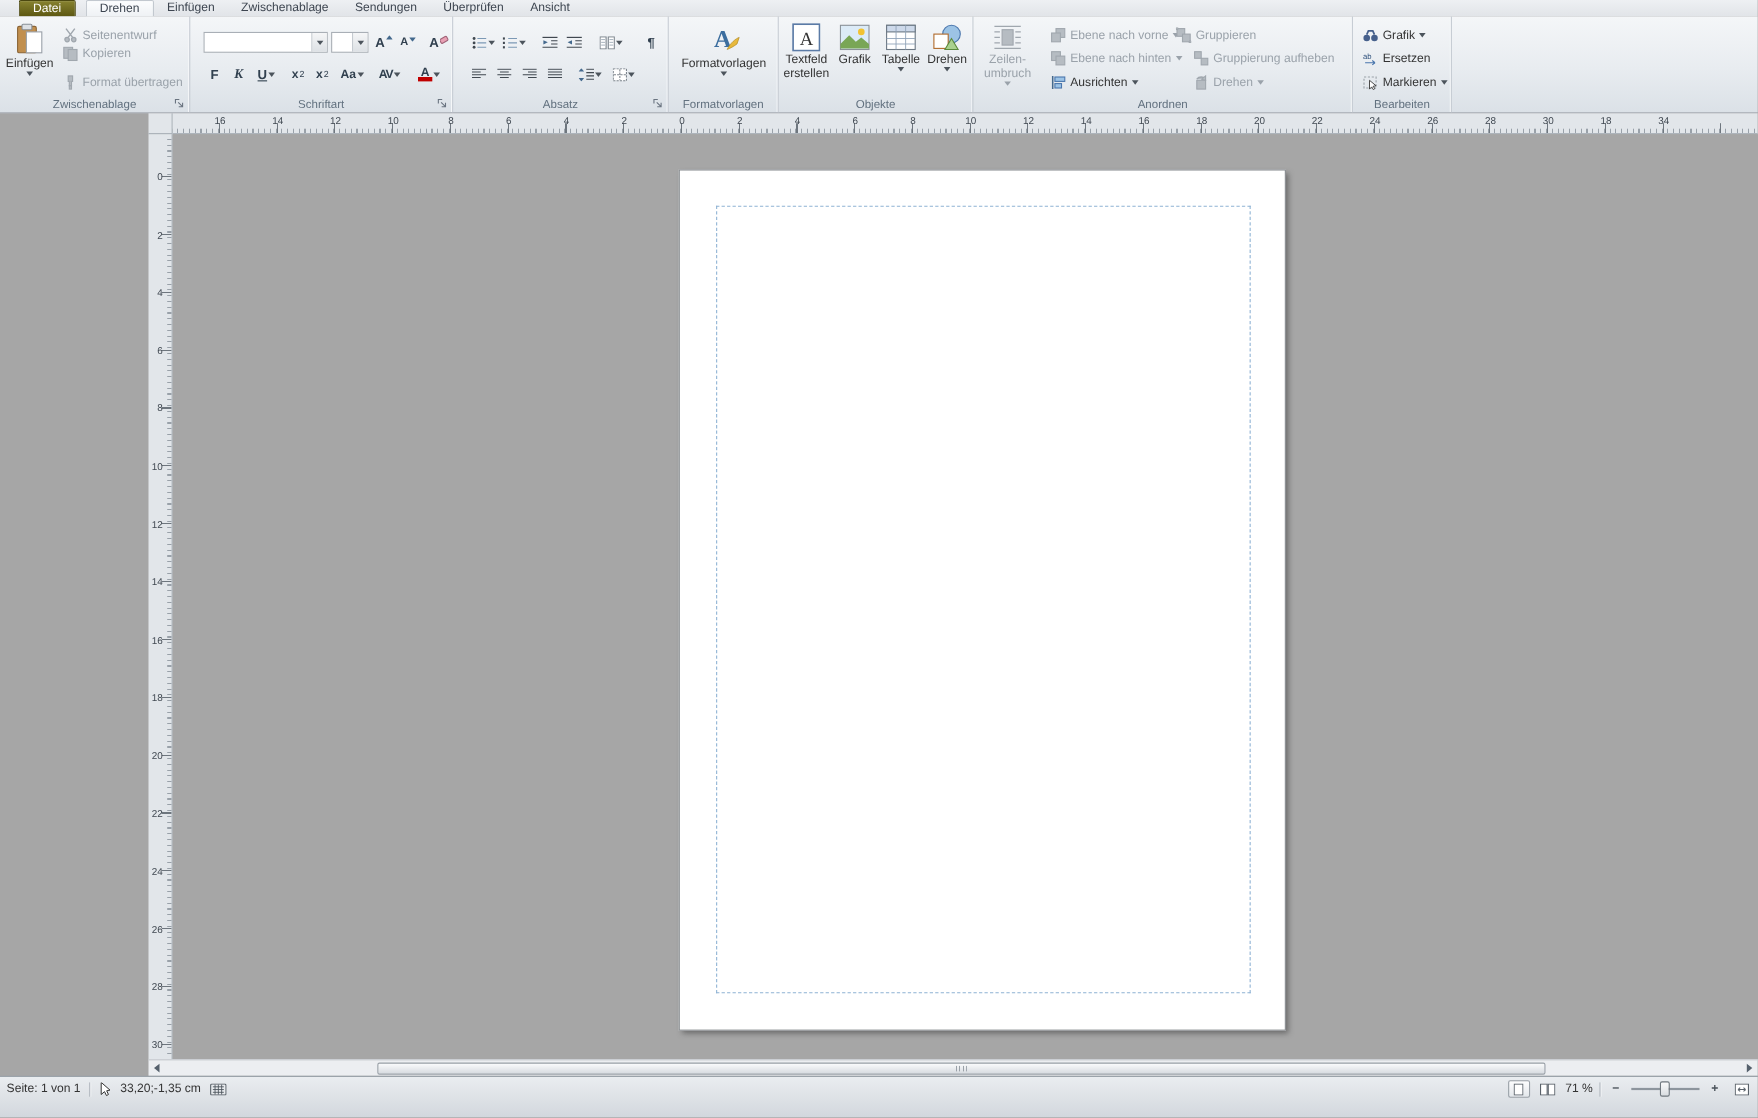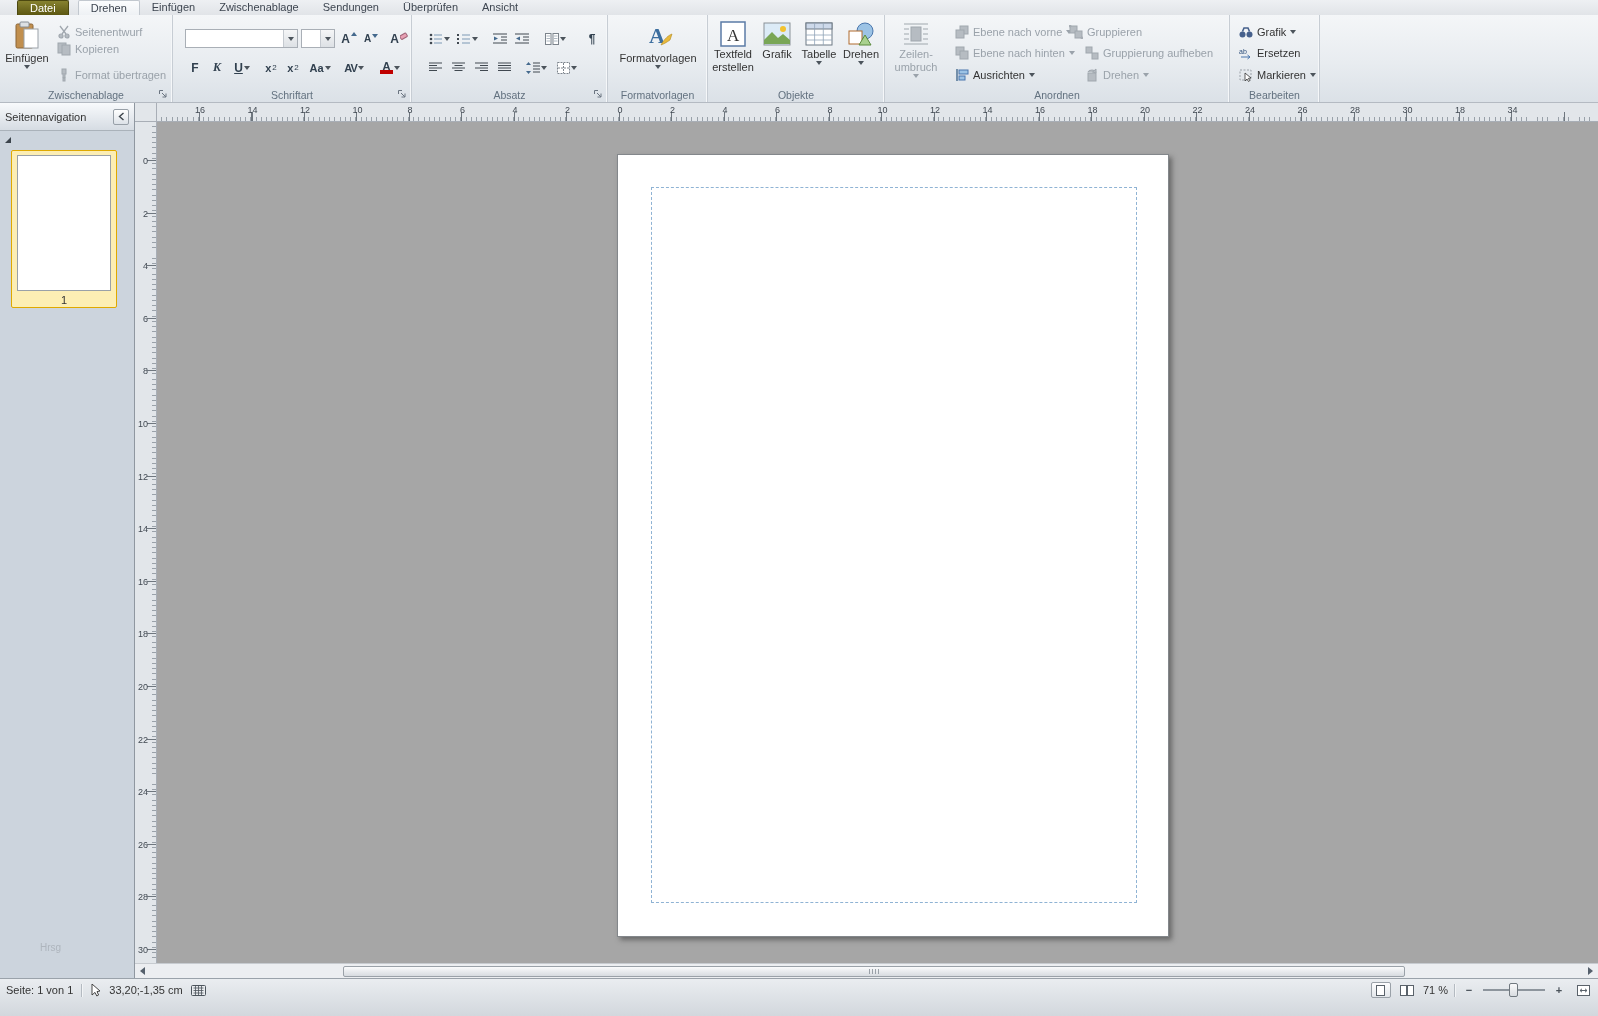--- a/index.html
+++ b/index.html
@@ -438,36 +438,20 @@
           <rect x="1" y="1" width="11" height="10" fill="none" stroke="#9aa1a8" stroke-dasharray="2 1.5"></rect>
           <path d="M6 4 L6 12 L8 10 L9.5 12.5 L10.8 11.6 L9.3 9.4 L12 9 Z" fill="#fff" stroke="#333" stroke-width=".8"></path>
         </svg>
         <span>Markieren</span>
         <span class="tri"></span>
       </div>
       <div class="rgroup-label">Bearbeiten</div>
     </div>
   </div>
 
-  <div class="sidebar">
-    <div class="side-head">
-      <span>Seitennavigation</span>
-      <span class="collapse-btn">
-        <svg width="7" height="9" viewBox="0 0 7 9">
-          <path d="M5.5 1 L1.5 4.5 L5.5 8" fill="none" stroke="#3c444c" stroke-width="1.4"></path>
-        </svg>
-      </span>
-    </div>
-    <div class="nav-tri"></div>
-    <div class="thumb-sel">
-      <div class="thumb-page"></div>
-      <div class="thumb-num">1</div>
-    </div>
-    <div class="side-footer">Hrsg</div>
-  </div>
 
   <div class="rcorner"></div>
   <div class="hruler">
       <span class="rnum-h" style="left: 43px;">16</span>
       <span class="rnum-h" style="left: 95.5px;">14</span>
       <span class="rnum-h" style="left: 148px;">12</span>
       <span class="rnum-h" style="left: 200.5px;">10</span>
       <span class="rnum-h" style="left: 253px;">8</span>
       <span class="rnum-h" style="left: 305.5px;">6</span>
       <span class="rnum-h" style="left: 358px;">4</span>

